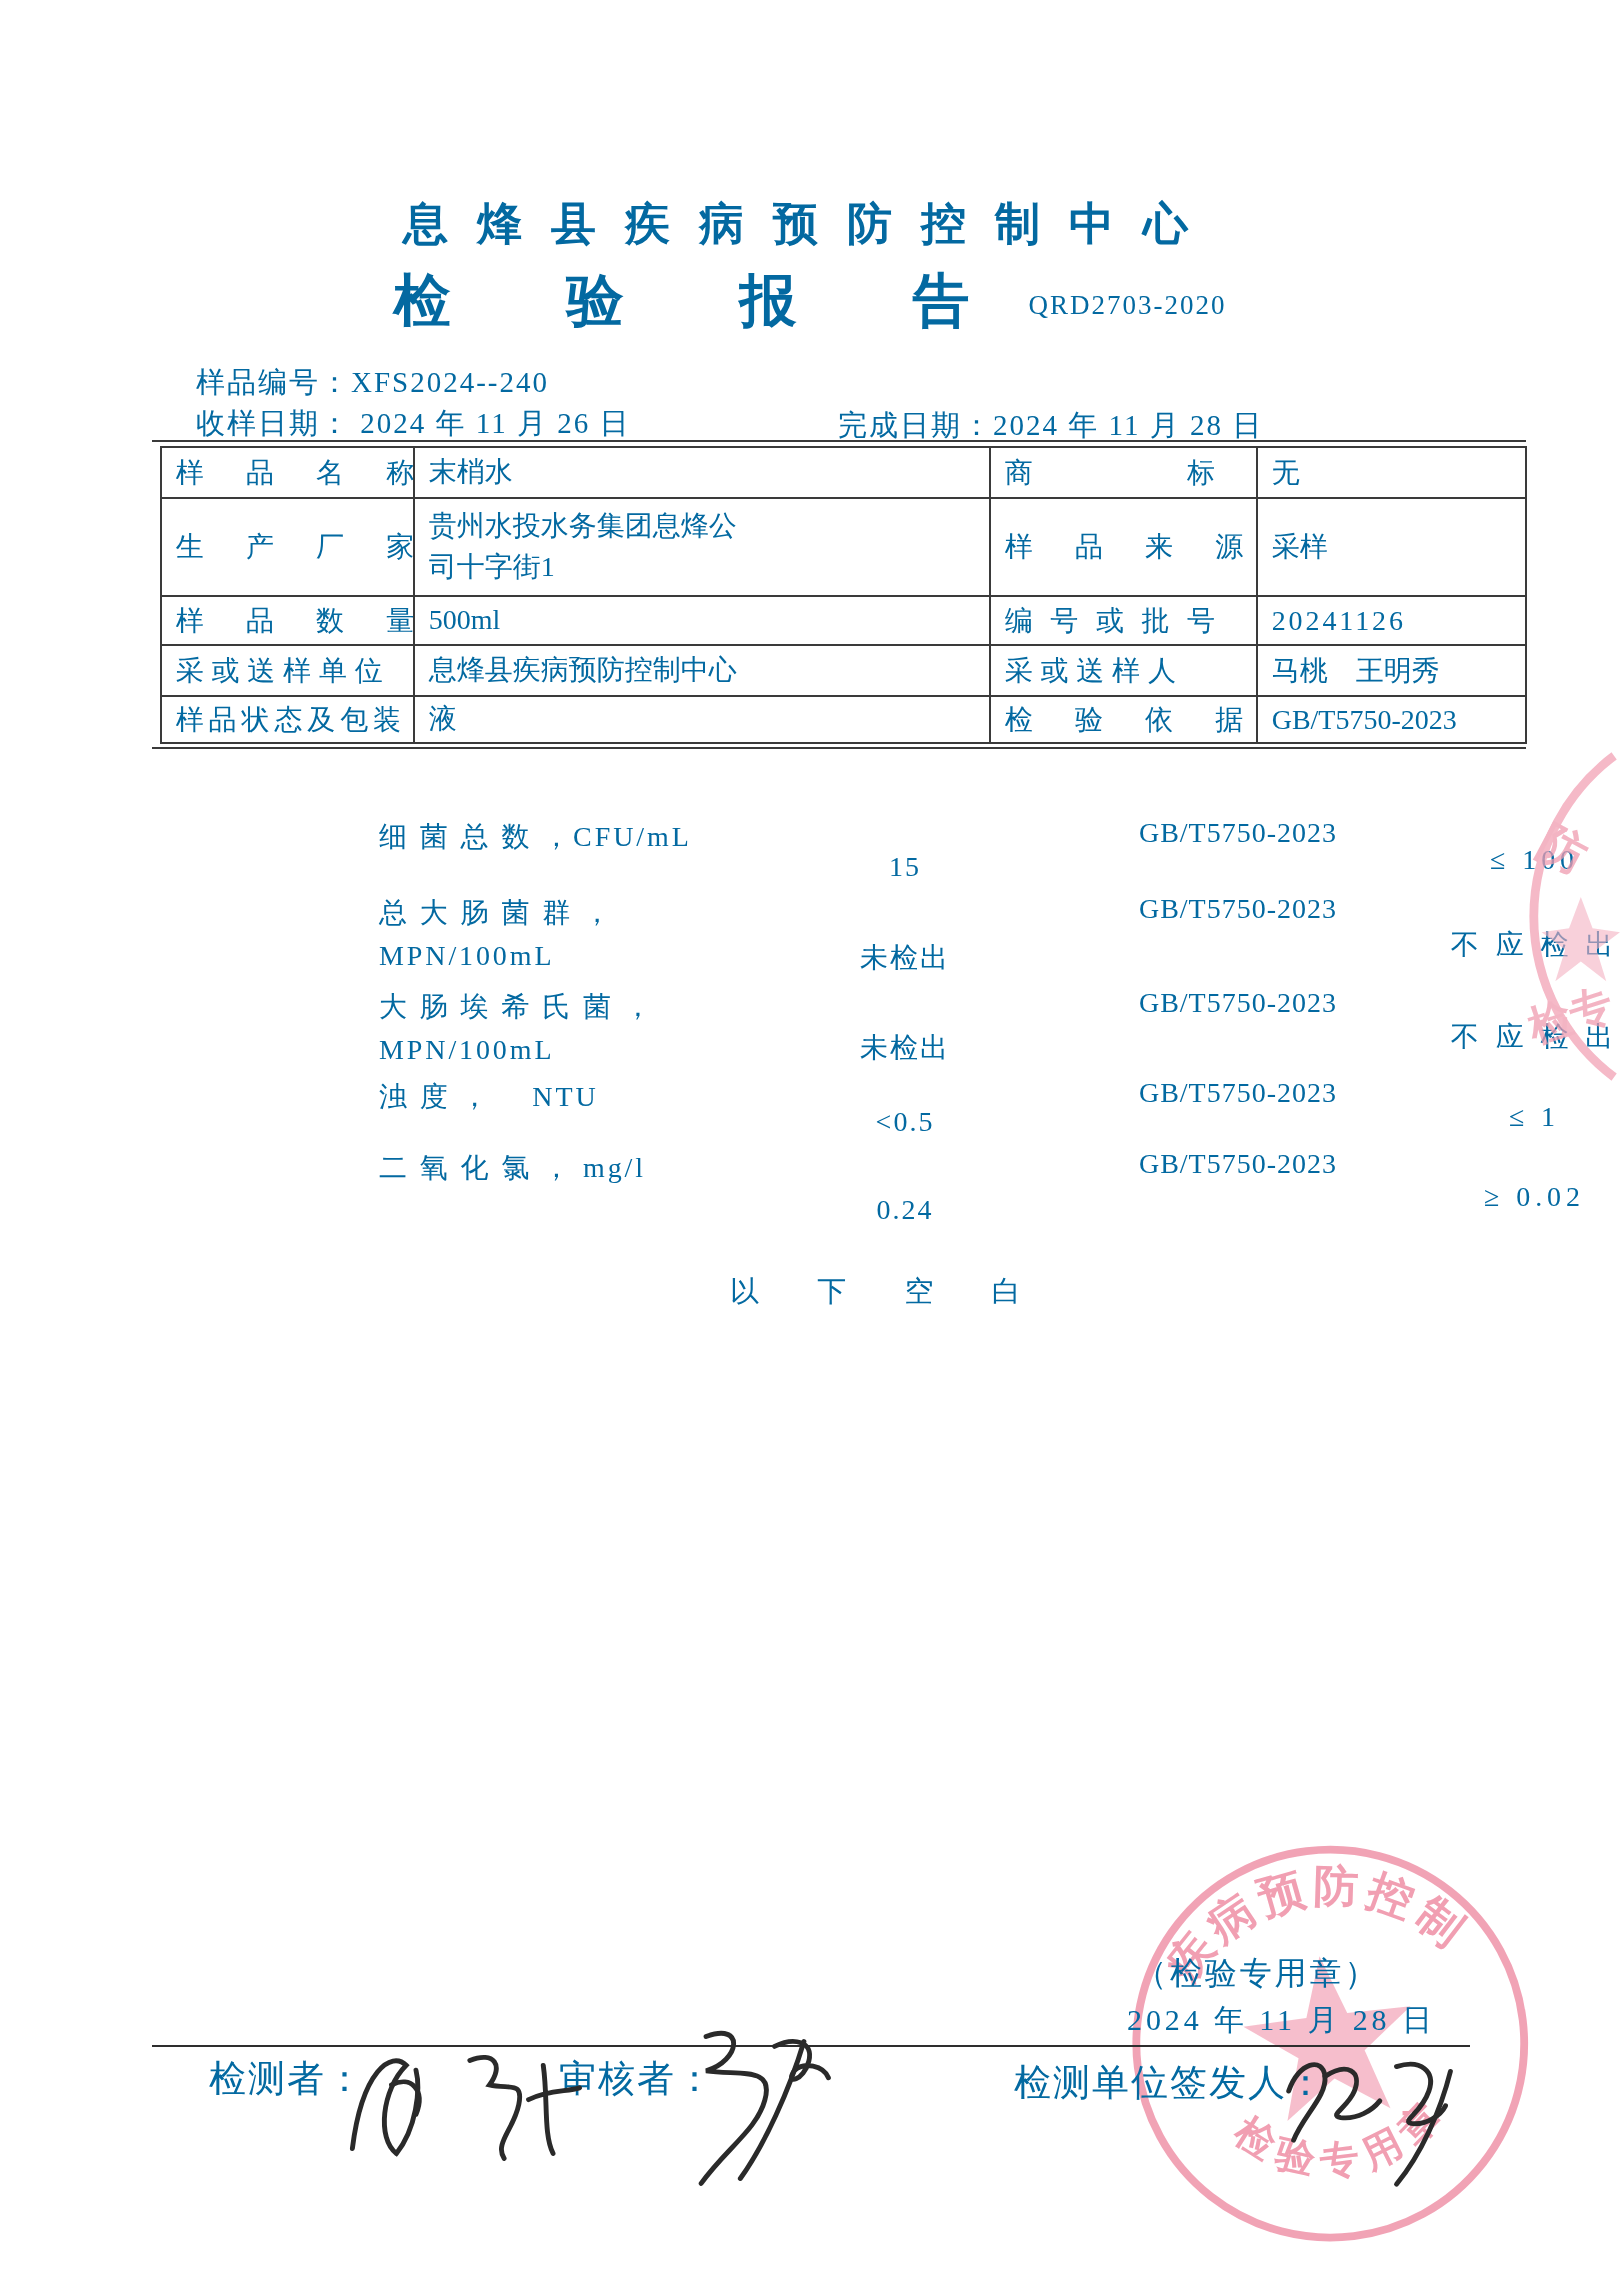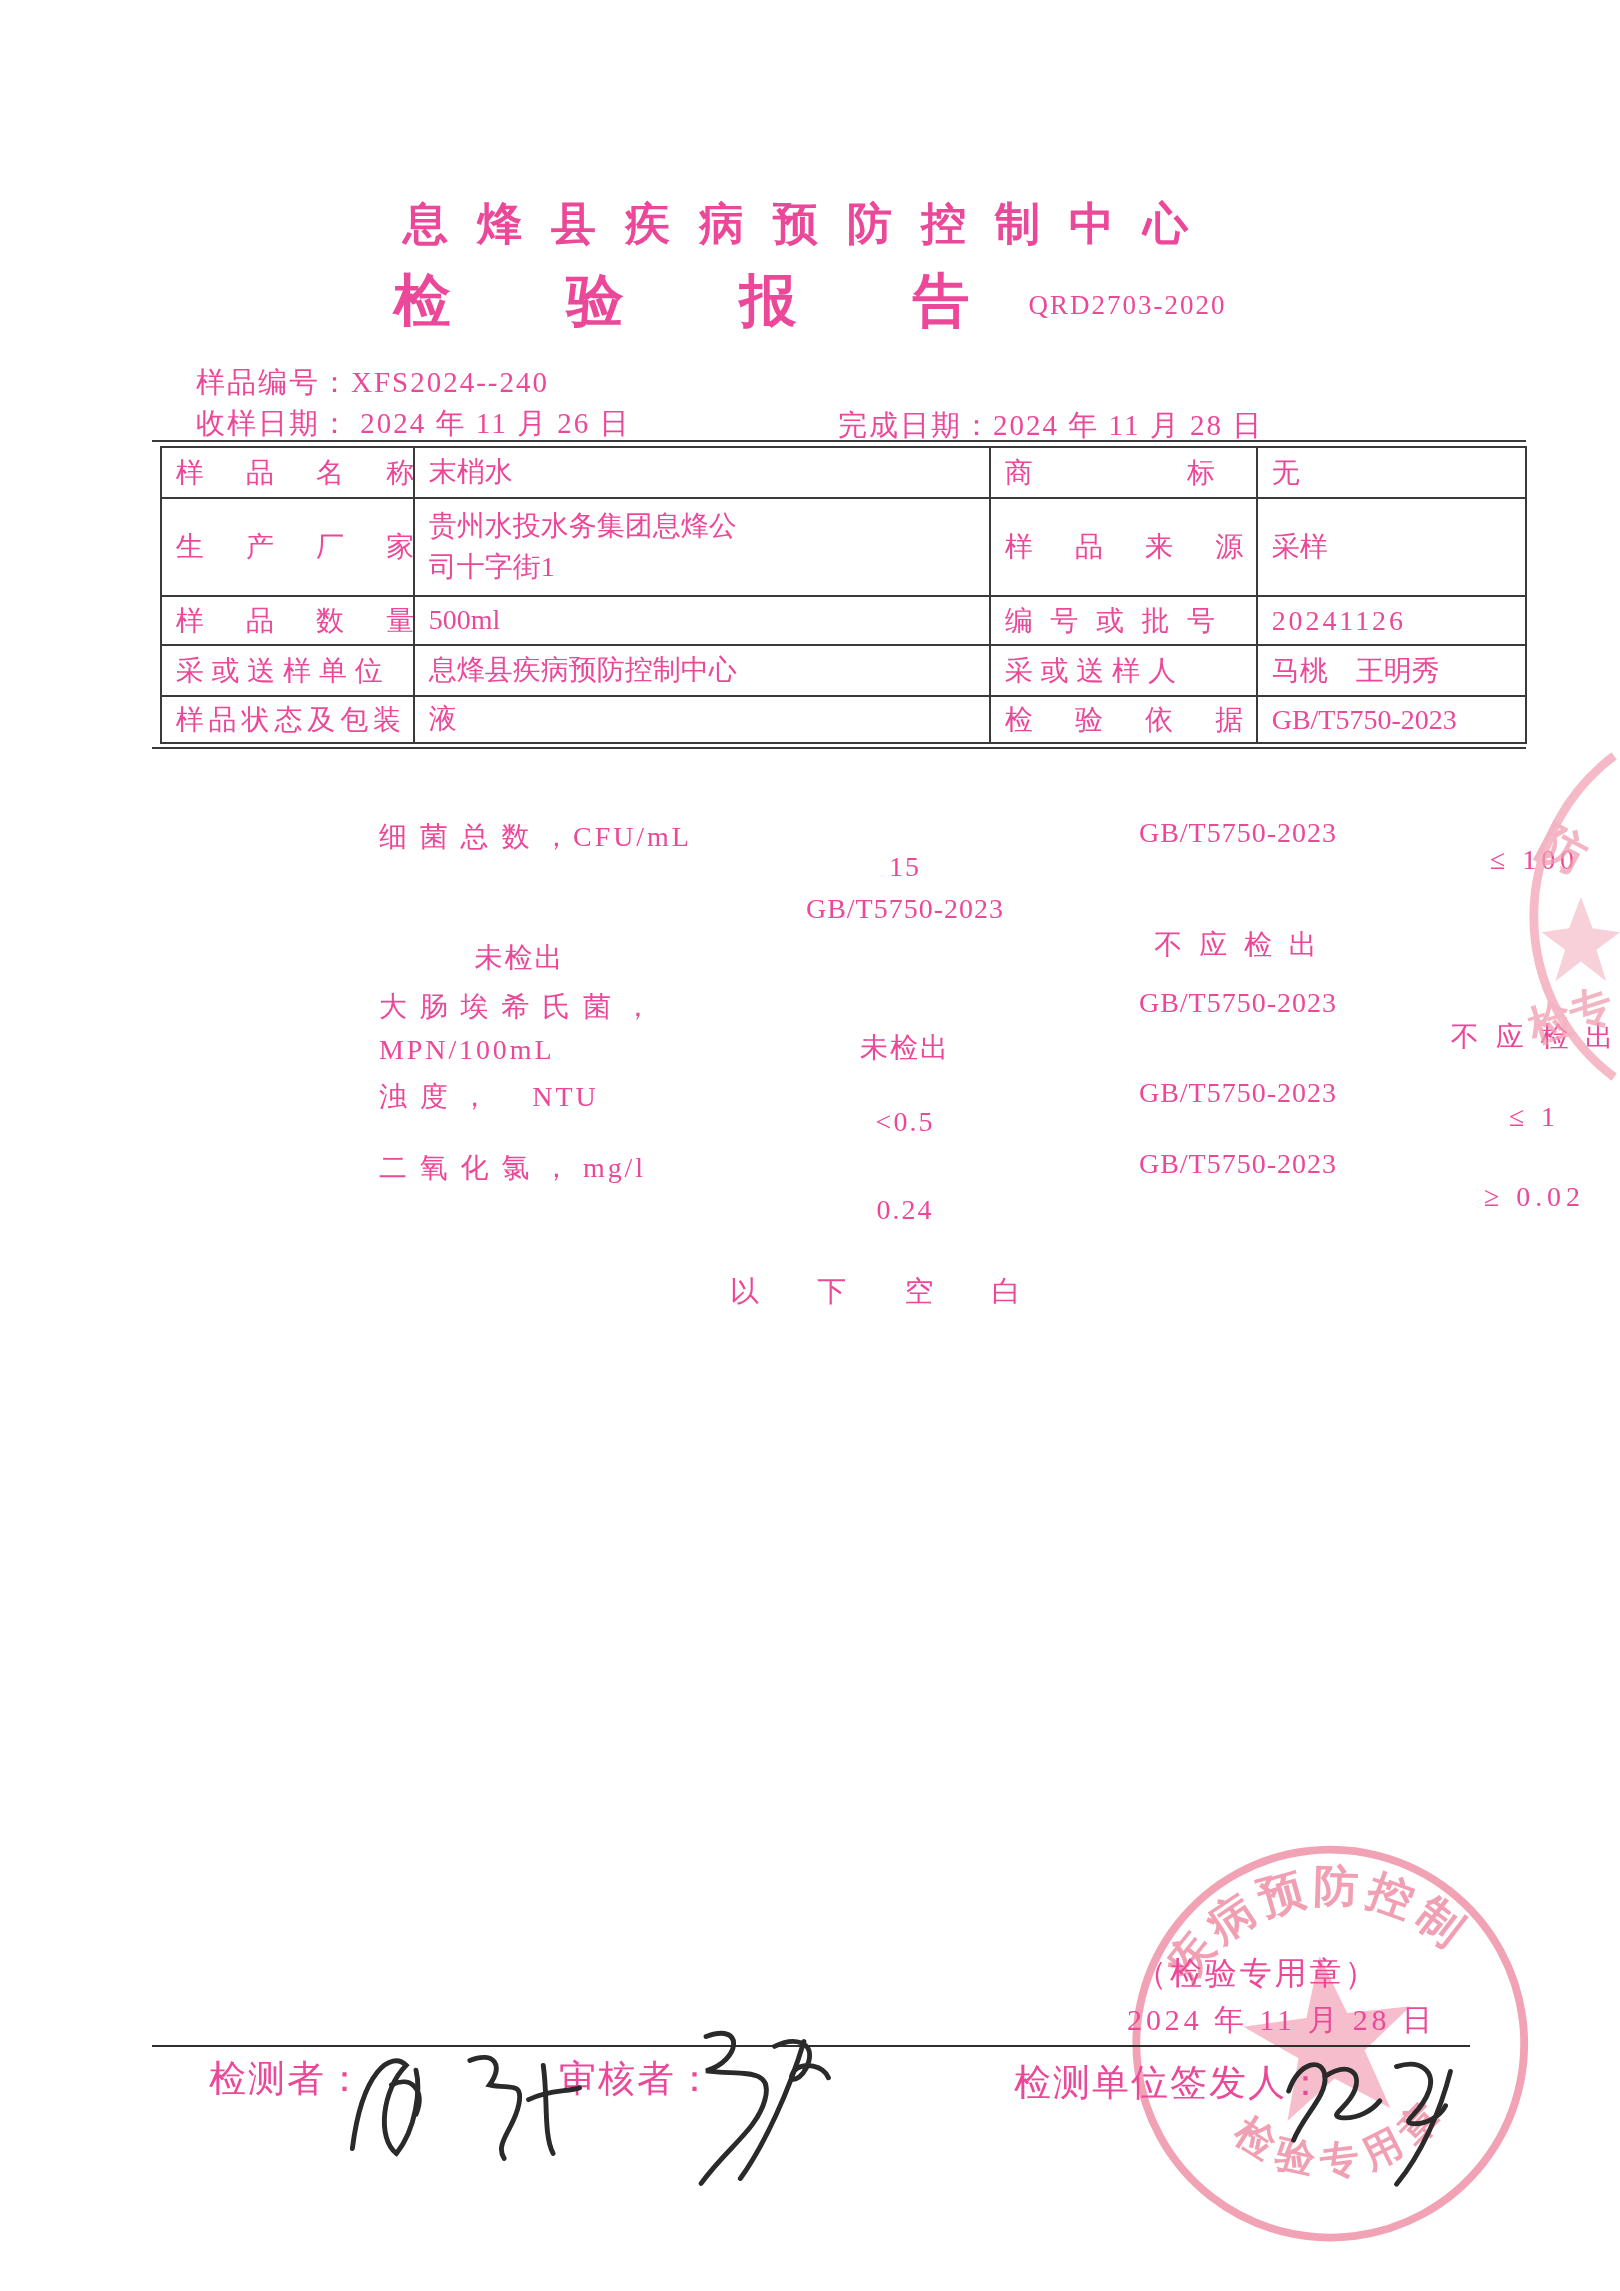--- a/index.html
+++ b/index.html
@@ -3,21 +3,21 @@
 <meta charset="utf-8">
 <style>
   html,body{margin:0;padding:0;background:#e8e8e8;}
   .page{
     position:relative;
     width:1620px;height:2292px;
     margin:0 auto;
     background:#ffffff;
     overflow:hidden;
     font-family:"Liberation Serif","DejaVu Serif",serif;
-    color:#ec4899;
+    color:#0369a1;
   }
   .abs{position:absolute;}
   
   .org-name{
     top:194px;left:0;width:100%;
     text-align:center;
     font-size:45px;font-weight:bold;
     letter-spacing:29px;
     white-space:nowrap;
   }
@@ -178,20 +178,21 @@
 
 
   <div class="abs res-rows" style="left:0;width:1620px;">
     <div class="res-row rh1" style="margin-left:160px">
       <div class="c-item">细 菌 总 数 ，CFU/mL</div>
       <div class="c-result">15</div>
       <div class="c-basis">GB/T5750-2023</div>
       <div class="c-standard">≤ 100</div>
     </div>
     <div class="res-row rh2" style="margin-left:160px">
+      <div class="c-item">总 大 肠 菌 群 ，MPN/100mL</div>
       <div class="c-result">未检出</div>
       <div class="c-basis">GB/T5750-2023</div>
       <div class="c-standard">不 应 检 出</div>
     </div>
     <div class="res-row rh3" style="margin-left:160px">
       <div class="c-item">大 肠 埃 希 氏 菌 ，MPN/100mL</div>
       <div class="c-result">未检出</div>
       <div class="c-basis">GB/T5750-2023</div>
       <div class="c-standard">不 应 检 出</div>
     </div>

